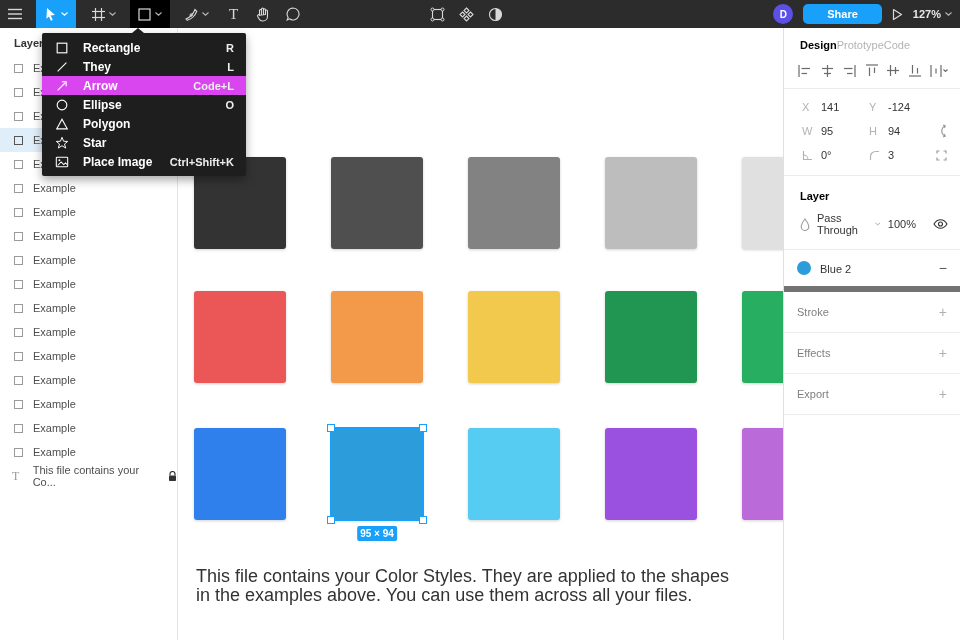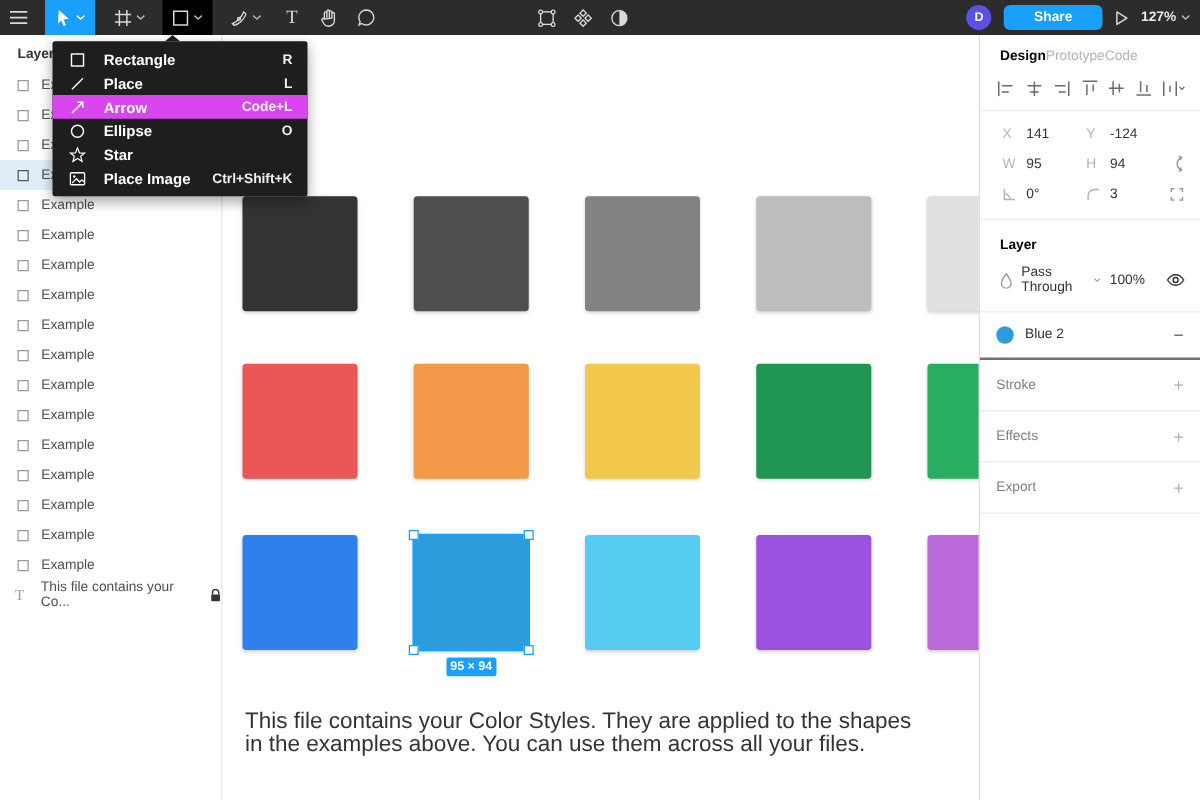--- a/index.html
+++ b/index.html
@@ -60,21 +60,21 @@
   .props { padding:6px 0 8px; border-bottom:1px solid #ececec; }
   .prow { display:flex; align-items:center; height:24px; padding-left:18px; position:relative; }
   .plabel { color:#b3b3b3; width:13px; flex:none; }
   .pval { color:#333; margin-left:6px; width:48px; flex:none; }
   .plabel2 { color:#b3b3b3; width:13px; flex:none; display:flex; align-items:center; }
   .ricon { position:absolute; right:13px; display:flex; cursor:pointer; }
   .section-title { font-weight:bold; color:#000; padding:14px 0 0 16px; }
   .layer-row { display:flex; align-items:center; padding:10px 12px 13px 16px; gap:7px; border-bottom:1px solid #ececec; }
   .layer-row .pt { color:#333; display:flex; align-items:center; gap:5px; cursor:pointer; }
   .layer-row .opacity { margin-left:auto; color:#333; }
-  .fill-row { display:flex; align-items:flex-start; padding:11px 13px; border-bottom:2px solid #737373; }
+  .fill-row { display:flex; align-items:flex-end; padding:11px 13px; border-bottom:6px solid #737373; }
   .swatch-dot { width:14px; height:14px; border-radius:50%; margin-right:9px; flex:none; cursor:pointer; }
   .minus { margin-left:auto; color:#555; font-size:14px; cursor:pointer; line-height:1; }
   .sec { display:flex; align-items:center; padding:13px 13px; border-bottom:1px solid #ececec; color:#7f7f7f; }
   .plus { margin-left:auto; color:#b0b0b0; font-size:14px; cursor:pointer; line-height:1; }
 </style>
 </head>
 <body>
 
 <div class="toolbar">
   <div class="tb-btn">
@@ -368,21 +368,21 @@
       <span class="mi-label">Rectangle</span>
       <span class="mi-shortcut">R</span>
     </div>
 
     <div class="mi">
       <span class="mi-icon">
         <svg width="14" height="14" viewBox="0 0 16 16">
           <line x1="3" y1="13" x2="13" y2="3" stroke="#fff" stroke-width="1.3"></line>
         </svg>
       </span>
-      <span class="mi-label">Place</span>
+      <span class="mi-label">They</span>
       <span class="mi-shortcut">L</span>
     </div>
 
     <div class="mi selected">
       <span class="mi-icon">
         <svg width="14" height="14" viewBox="0 0 16 16">
           <line x1="3" y1="13" x2="12" y2="4" stroke="#fff" stroke-width="1.3"></line>
           <path d="M7.8 3.2 H12.8 V8.2" fill="none" stroke="#fff" stroke-width="1.3"></path>
         </svg>
       </span>
@@ -393,20 +393,29 @@
     <div class="mi">
       <span class="mi-icon">
         <svg width="14" height="14" viewBox="0 0 16 16">
           <circle cx="8" cy="8" r="5.5" fill="none" stroke="#fff" stroke-width="1.3"></circle>
         </svg>
       </span>
       <span class="mi-label">Ellipse</span>
       <span class="mi-shortcut">O</span>
     </div>
 
+    <div class="mi">
+      <span class="mi-icon">
+        <svg width="14" height="14" viewBox="0 0 16 16">
+          <path d="M8 2.5 L14 13.5 H2 Z" fill="none" stroke="#fff" stroke-width="1.3"></path>
+        </svg>
+      </span>
+      <span class="mi-label">Polygon</span>
+      <span class="mi-shortcut"></span>
+    </div>
 
     <div class="mi">
       <span class="mi-icon">
         <svg width="14" height="14" viewBox="0 0 16 16">
           <path d="M8 1.5 L9.8 6 L14.5 6.2 L10.9 9.2 L12.2 13.8 L8 11.1 L3.8 13.8 L5.1 9.2 L1.5 6.2 L6.2 6 Z" fill="none" stroke="#fff" stroke-width="1.1"></path>
         </svg>
       </span>
       <span class="mi-label">Star</span>
       <span class="mi-shortcut"></span>
     </div>

